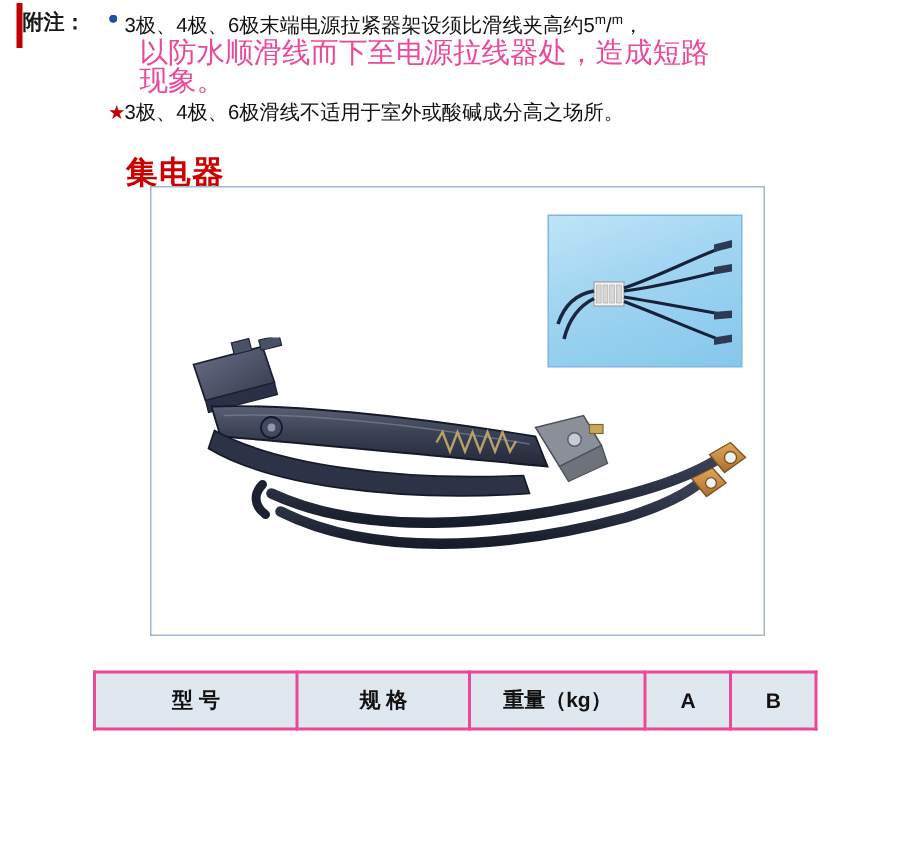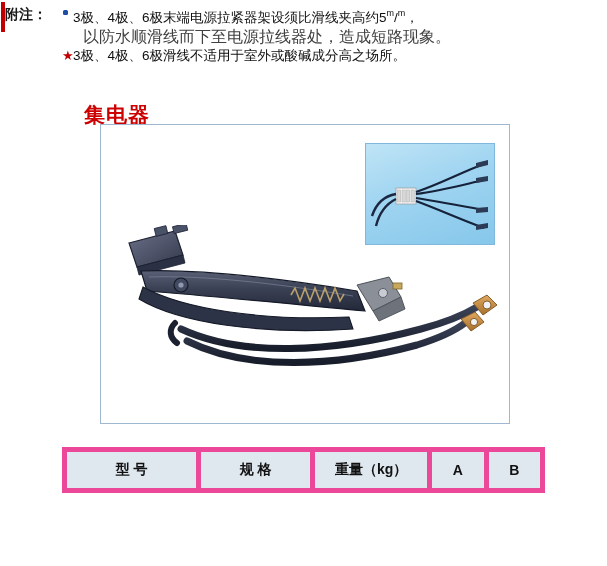--- a/index.html
+++ b/index.html
@@ -11,21 +11,21 @@
     width: 607px;
     height: 566px;
     font-family: "Liberation Sans", sans-serif;
     position: relative;
     overflow: hidden;
   }
 
   
   .notes-block {
     position: absolute;
-    left: 1px;
+    left: 11px;
     top: 0;
     width: 482px;
     padding-top: 4px;
   }
   .notes-label {
     position: absolute;
     left: 4px;
     top: 6px;
     font-size: 14px;
     font-weight: bold;
@@ -65,24 +65,25 @@
     padding-left: 10px;
   }
   .note-item .star-mark {
     position: absolute;
     left: -1px;
     top: 0px;
     color: #c00000;
     font-size: 13px;
   }
   .note-cont {
-    font-size: 16px;
+    font-size: 19px;
     line-height: 19px;
-    color: #404040;
+    color: #ec4899;
     padding-left: 10px;
+    font-family: Liberation Mono, monospace;
   }
   .sup {
     font-size: 9px;
     vertical-align: super;
   }
 
   
   .section-title {
     position: absolute;
     left: 84px;
@@ -140,21 +141,21 @@
     top: 447px;
     width: 483px;
   }
   table.spec {
     border-collapse: collapse;
     width: 483px;
     background: #ffffff;
   }
   table.spec th,
   table.spec td {
-    border: 5px solid #ec4899;
+    border: 2px solid #ec4899;
     text-align: center;
     font-size: 13px;
     color: #111111;
     height: 29px;
     padding: 0 2px;
   }
   table.spec thead th {
     background: #dfe7ef;
     font-weight: bold;
     font-size: 14px;

